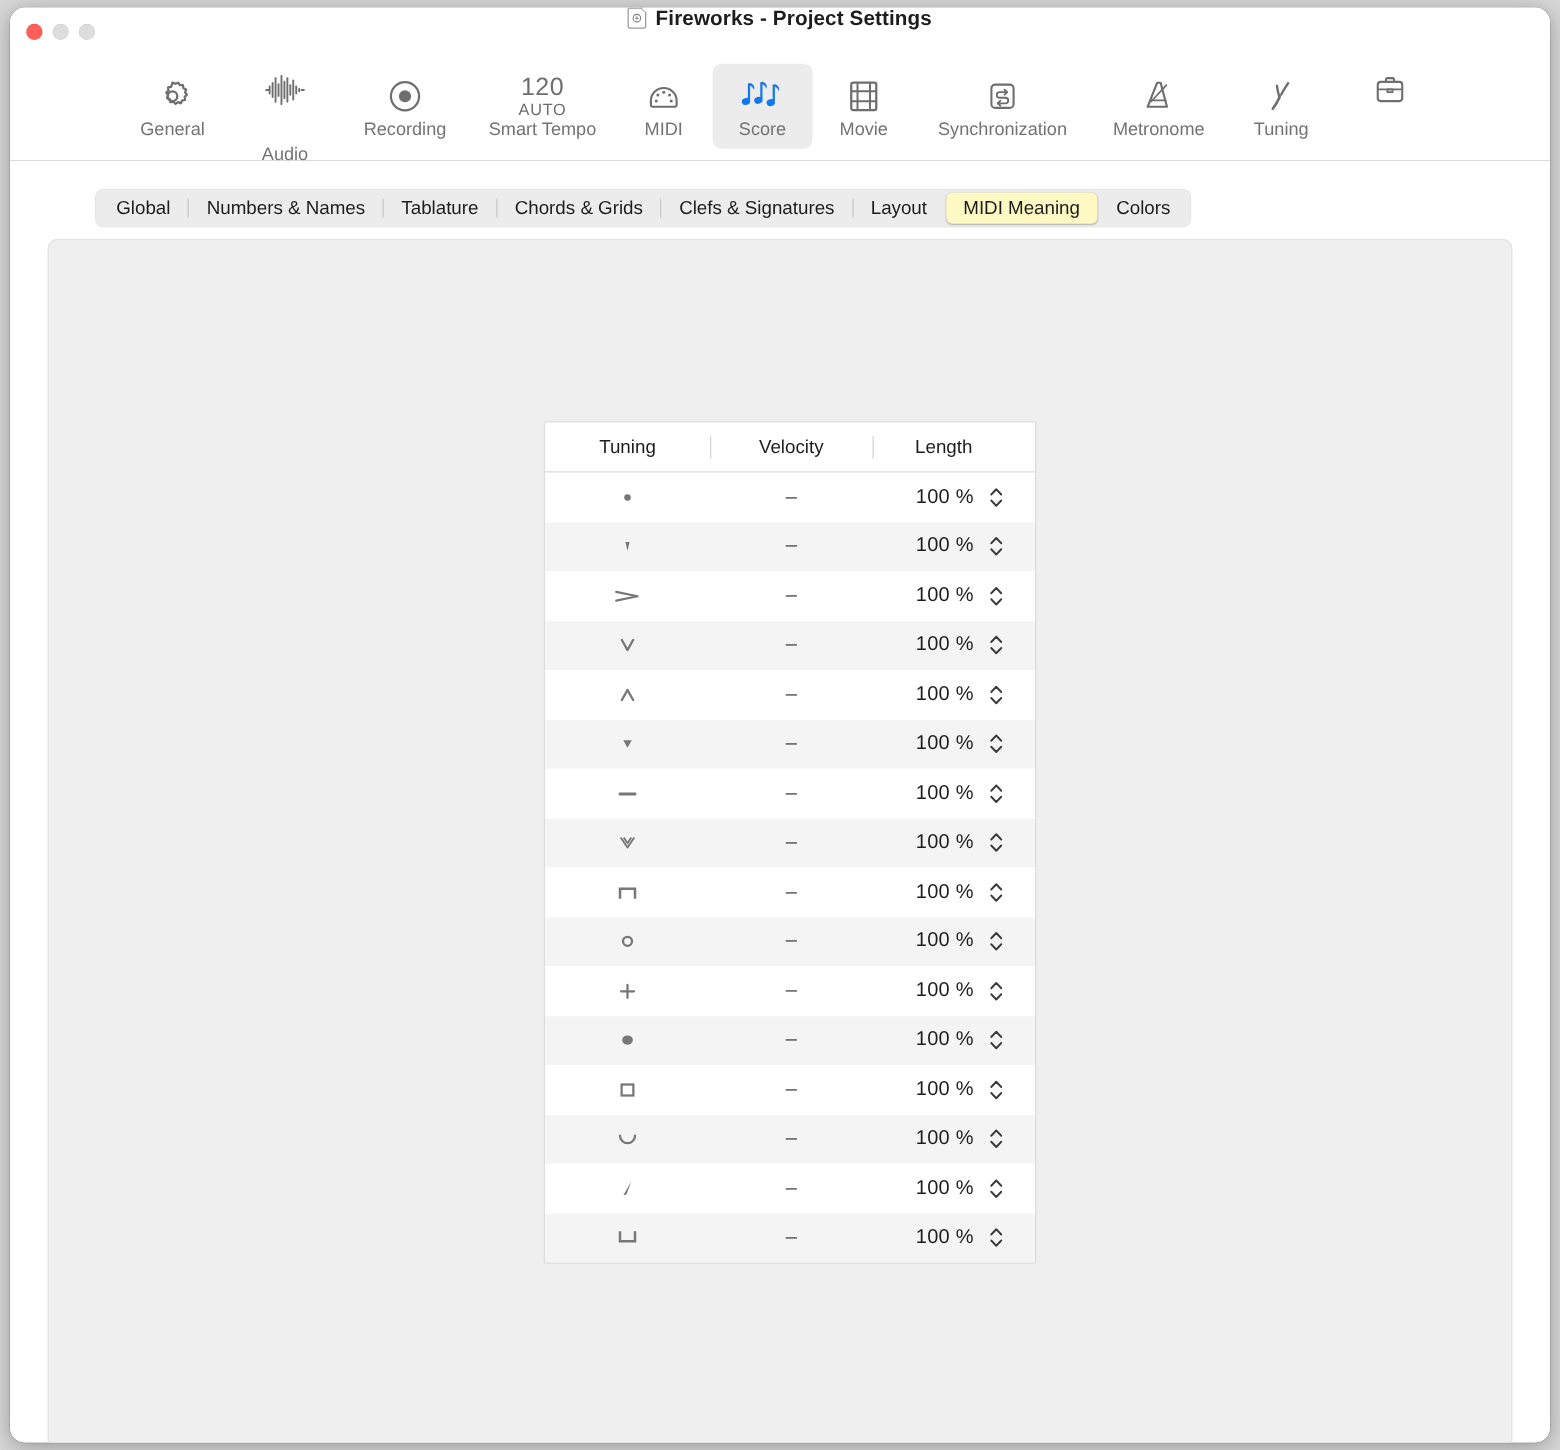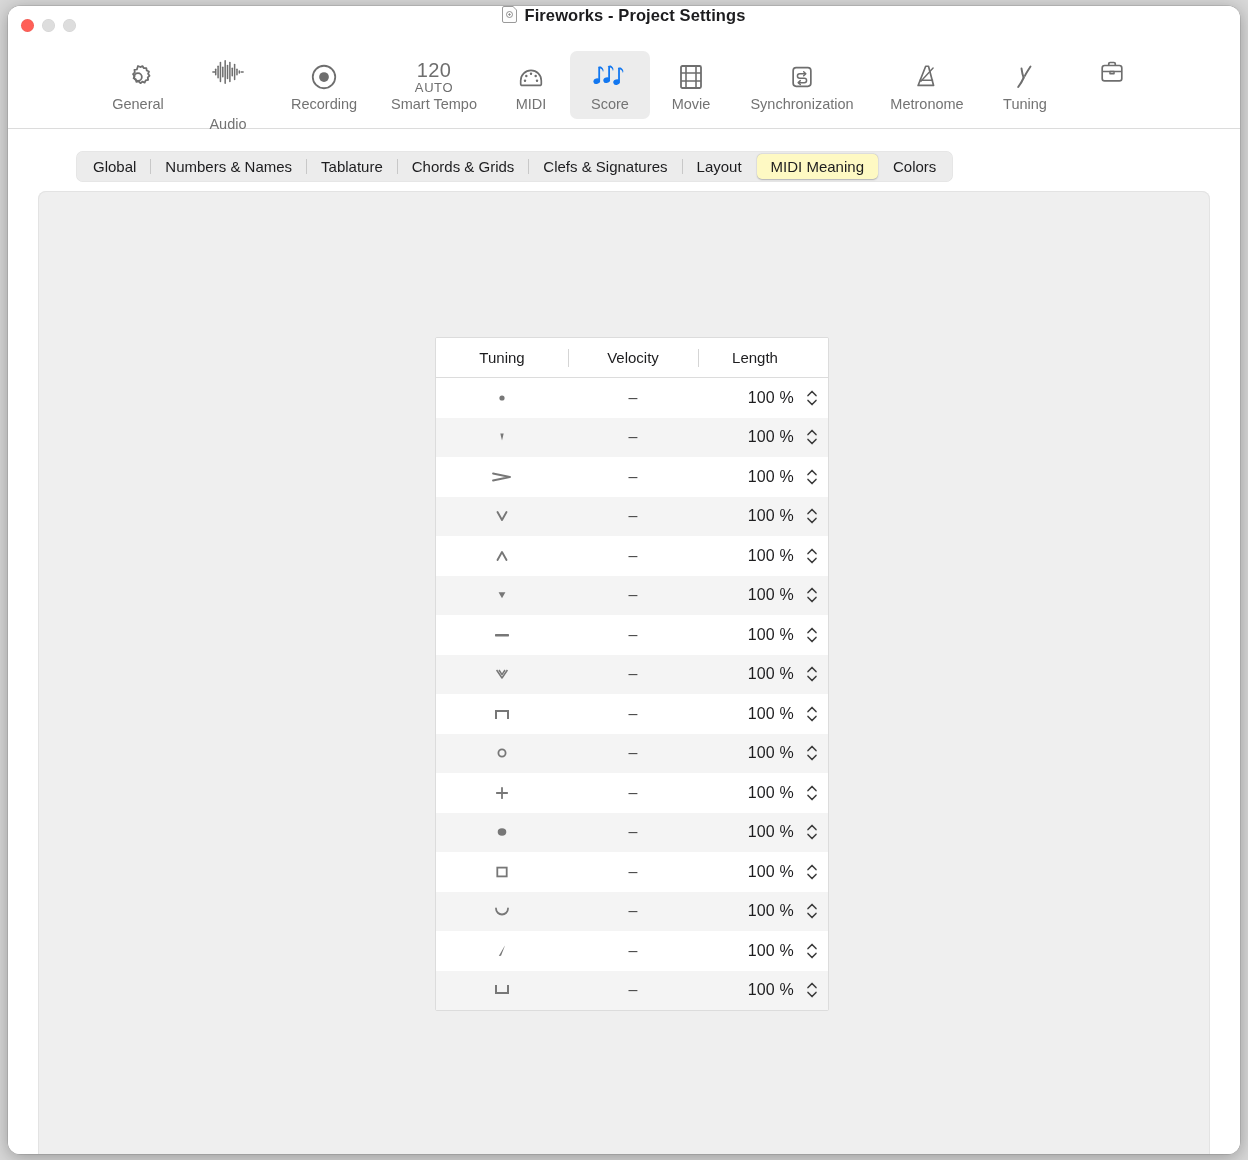--- a/index.html
+++ b/index.html
@@ -244,21 +244,21 @@
     flex: 0 0 130px;
     text-align: center;
     font-size: 16px;
     color: #4a4a4a;
   }
   .cell-len {
     flex: 1 1 auto;
     display: flex;
     align-items: center;
     justify-content: flex-end;
-    padding-right: 10px;
+    padding-right: 25px;
     gap: 11px;
   }
   .len-val {
     font-size: 16px;
     color: #1d1d1f;
     letter-spacing: 0.2px;
   }
   .stepper {
     width: 13px; height: 21px;
     display: flex;

